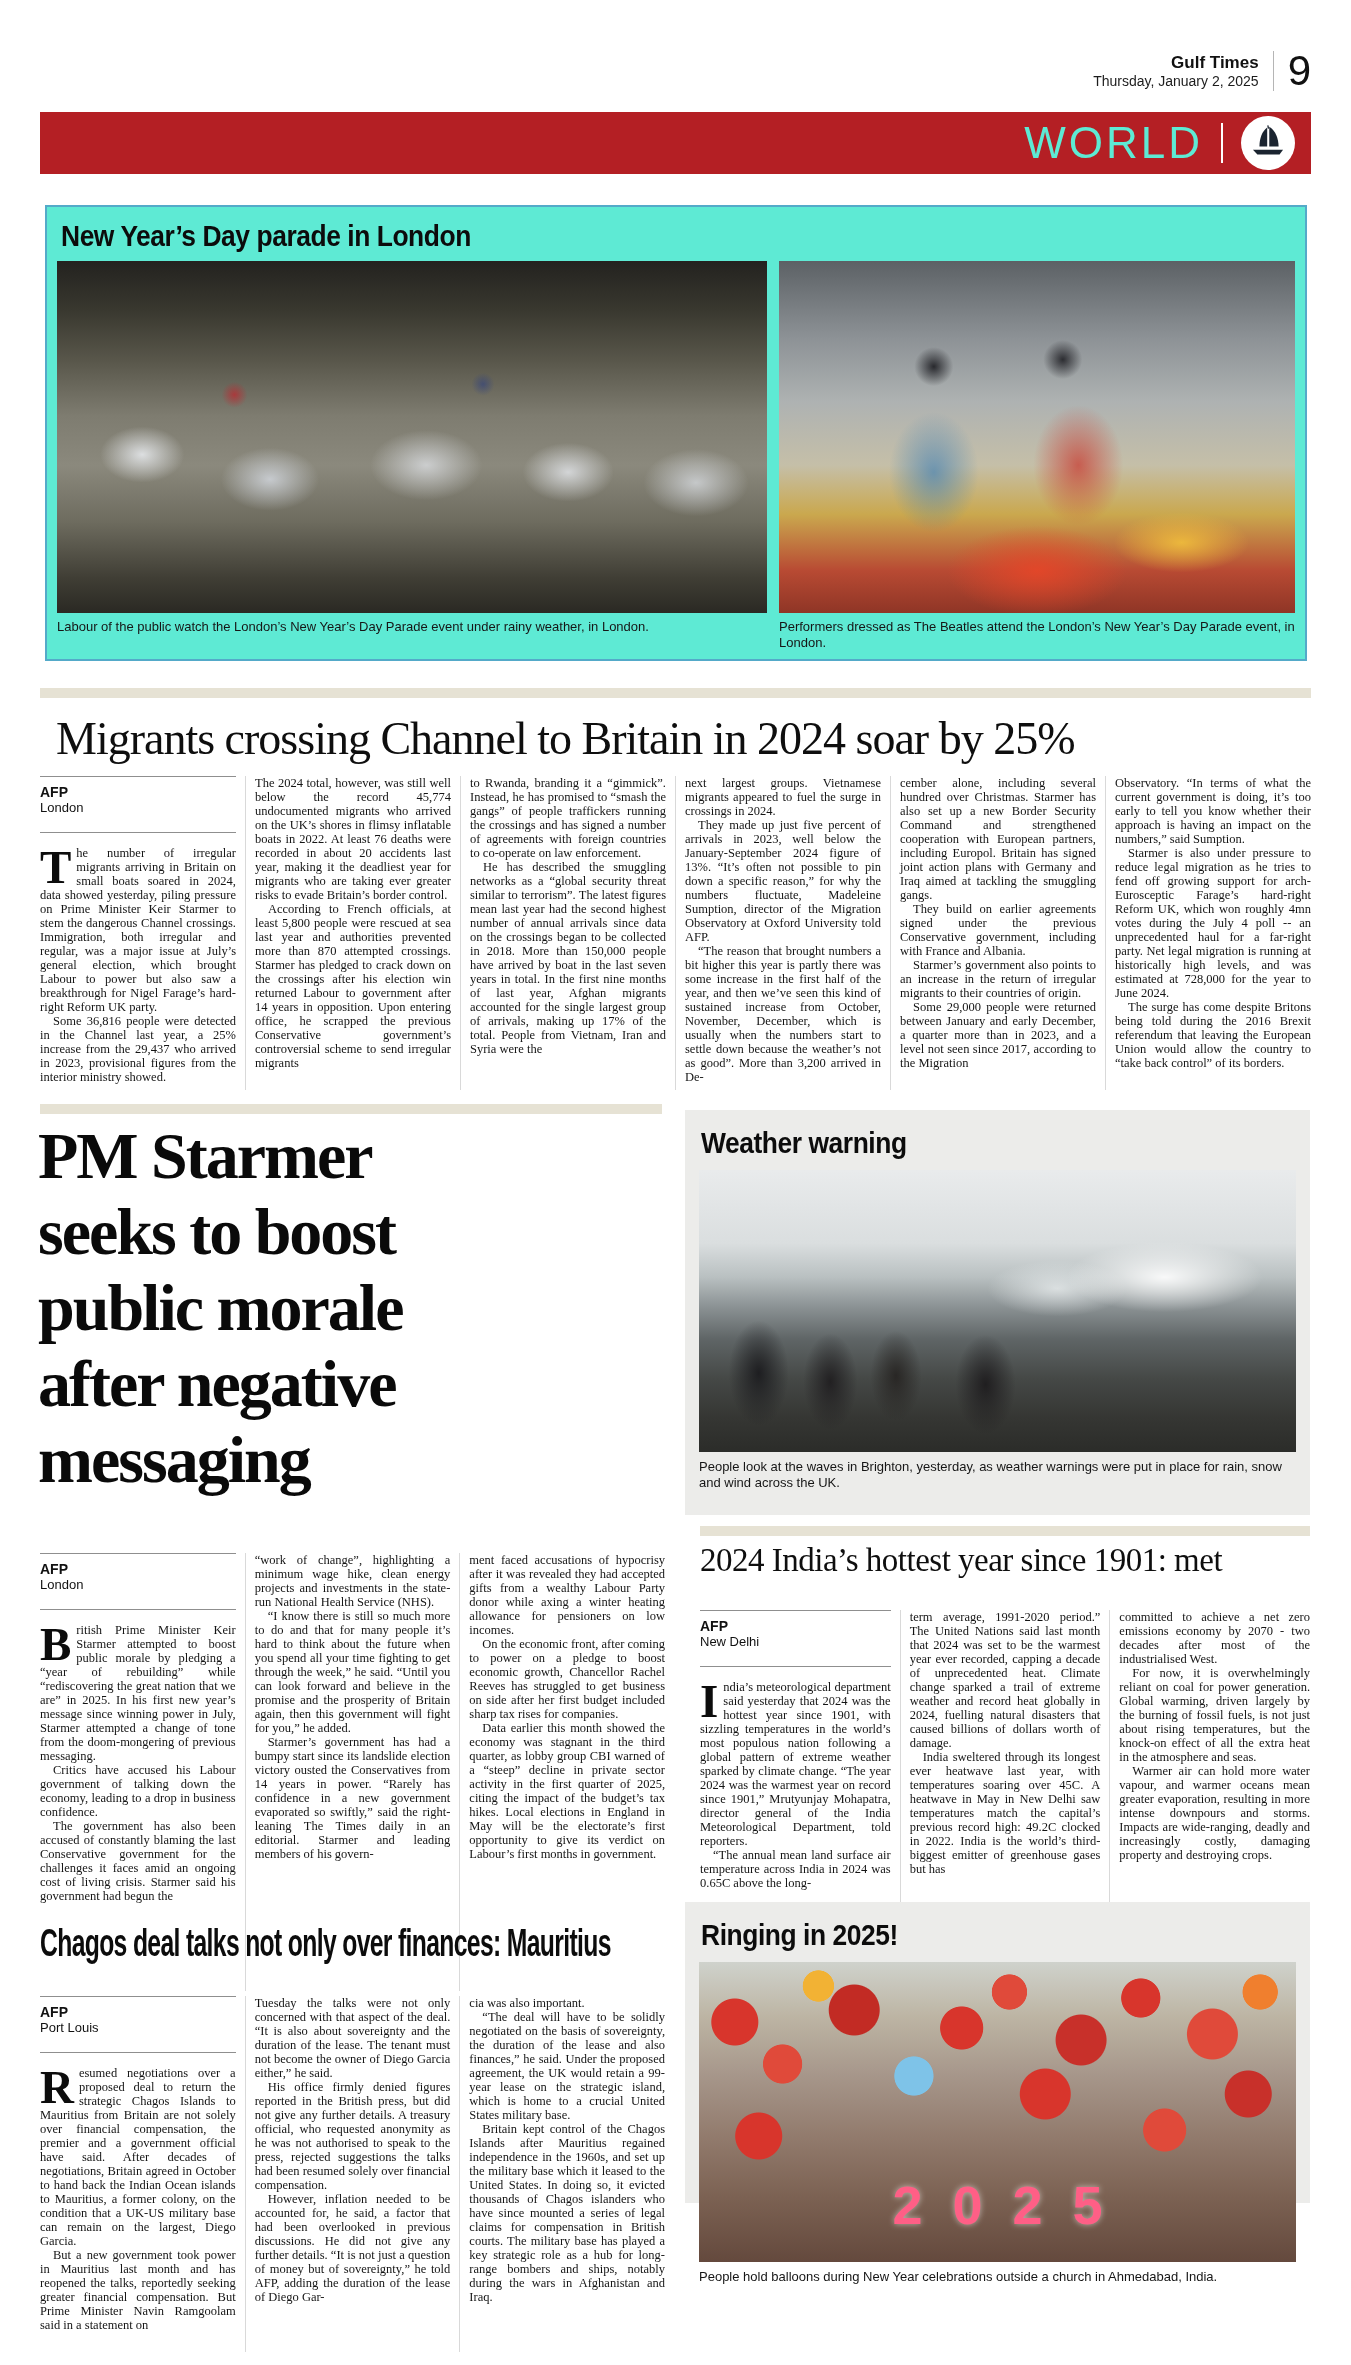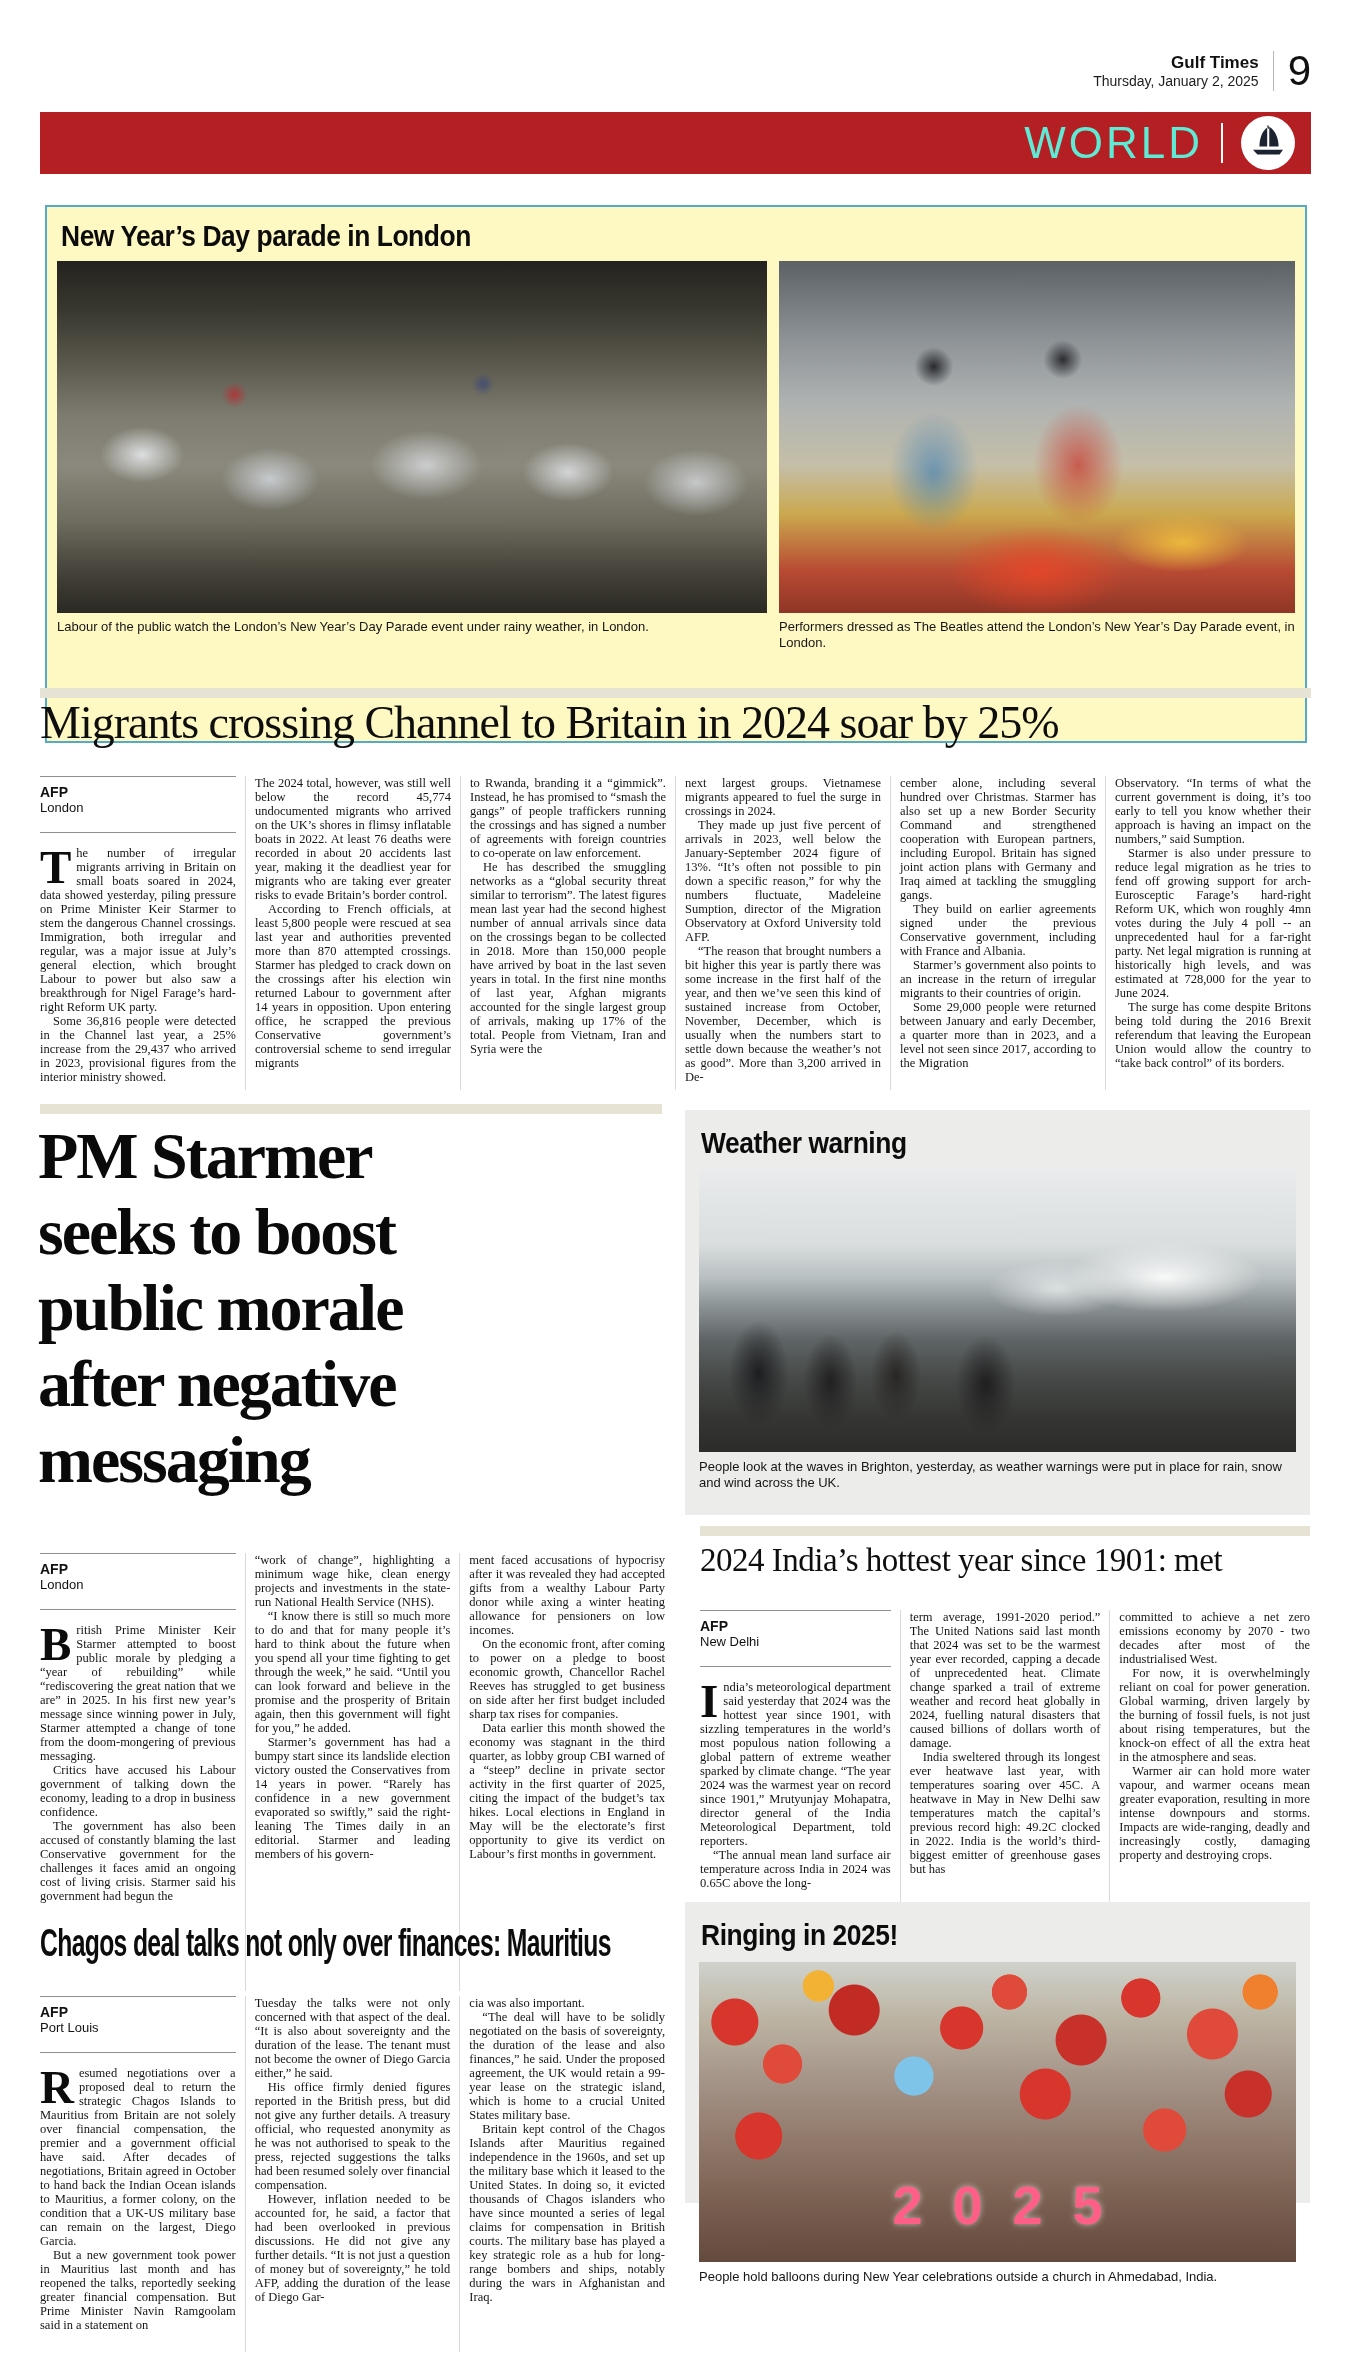--- a/index.html
+++ b/index.html
@@ -17,21 +17,21 @@
   
   .section-banner{position:absolute;left:40px;top:112px;width:1271px;height:62px;background:#b41f24;
        display:flex;align-items:center;justify-content:flex-end;padding-right:16px;box-sizing:border-box;}
   .section-title{color:#5eead4;font-size:44px;font-weight:200;letter-spacing:3px;line-height:1;
        font-family:"Liberation Sans",sans-serif;}
   .section-sep{width:2px;height:40px;background:#fff;margin:0 18px;}
   .dhow-circle{width:54px;height:54px;border-radius:50%;background:#fff;display:flex;
        align-items:center;justify-content:center;flex:0 0 auto;}
 
   
-  .photo-feature{position:absolute;left:45px;top:205px;width:1262px;height:538px;background:#fef9c3;
+  .photo-feature{position:absolute;left:45px;top:205px;width:1262px;height:456px;background:#5eead4;
        border:2px solid #54aac9;box-sizing:border-box;padding:10px 10px 13px;}
   .box-title{font-weight:800;letter-spacing:-0.5px;transform:scaleX(.88);transform-origin:left;
        white-space:nowrap;color:#0c0c0c;}
   .feature-title{font-size:30px;margin:2px 0 8px 4px;}
   .photo-row{display:flex;gap:12px;}
   .photo{height:352px;position:relative;overflow:hidden;}
   .caption-row{display:flex;gap:12px;margin-top:6px;}
   .caption{font-size:13px;line-height:1.25;color:#161616;}
 
   .grey-box{position:absolute;background:#ececea;box-sizing:border-box;padding:12px 14px;}
@@ -168,21 +168,21 @@
       <div class="photo parade-left"></div>
       <div class="photo parade-right"></div>
     </div>
     <div class="caption-row">
       <div class="caption" style="width:710px;">Labour of the public watch the London’s New Year’s Day Parade event under rainy weather, in London.</div>
       <div class="caption" style="flex:1;">Performers dressed as The Beatles attend the London’s New Year’s Day Parade event, in London.</div>
     </div>
   </div>
 
   <div class="kicker" id="migrants-kicker"></div>
-  <h1 class="headline-serif" id="migrants-headline" style="margin:0;">Migrants crossing Channel to Britain in 2024 soar by 25%</h1>
+  <h1 class="headline-serif" id="migrants-headline" style="margin:16px;">Migrants crossing Channel to Britain in 2024 soar by 25%</h1>
 
   <div class="article body-text" id="migrants-article">
     <div class="col">
       <div class="byline">
         <div class="agency">AFP</div>
         <div class="place">London</div>
       </div>
       <p class="lead"><span class="dropcap">T</span><span>he number of irregular migrants arriving in Britain on small boats soared in 2024, data showed yesterday, piling pressure on Prime Minister Keir Starmer to stem the dangerous Channel crossings. Immigration, both irregular and regular, was a major issue at July’s general election, which brought Labour to power but also saw a breakthrough for Nigel Farage’s hard-right Reform UK party.</span></p>
       <div class="paras">
           <p>Some 36,816 people were detected in the Channel last year, a 25% increase from the 29,437 who arrived in 2023, provisional figures from the interior ministry showed.</p>

